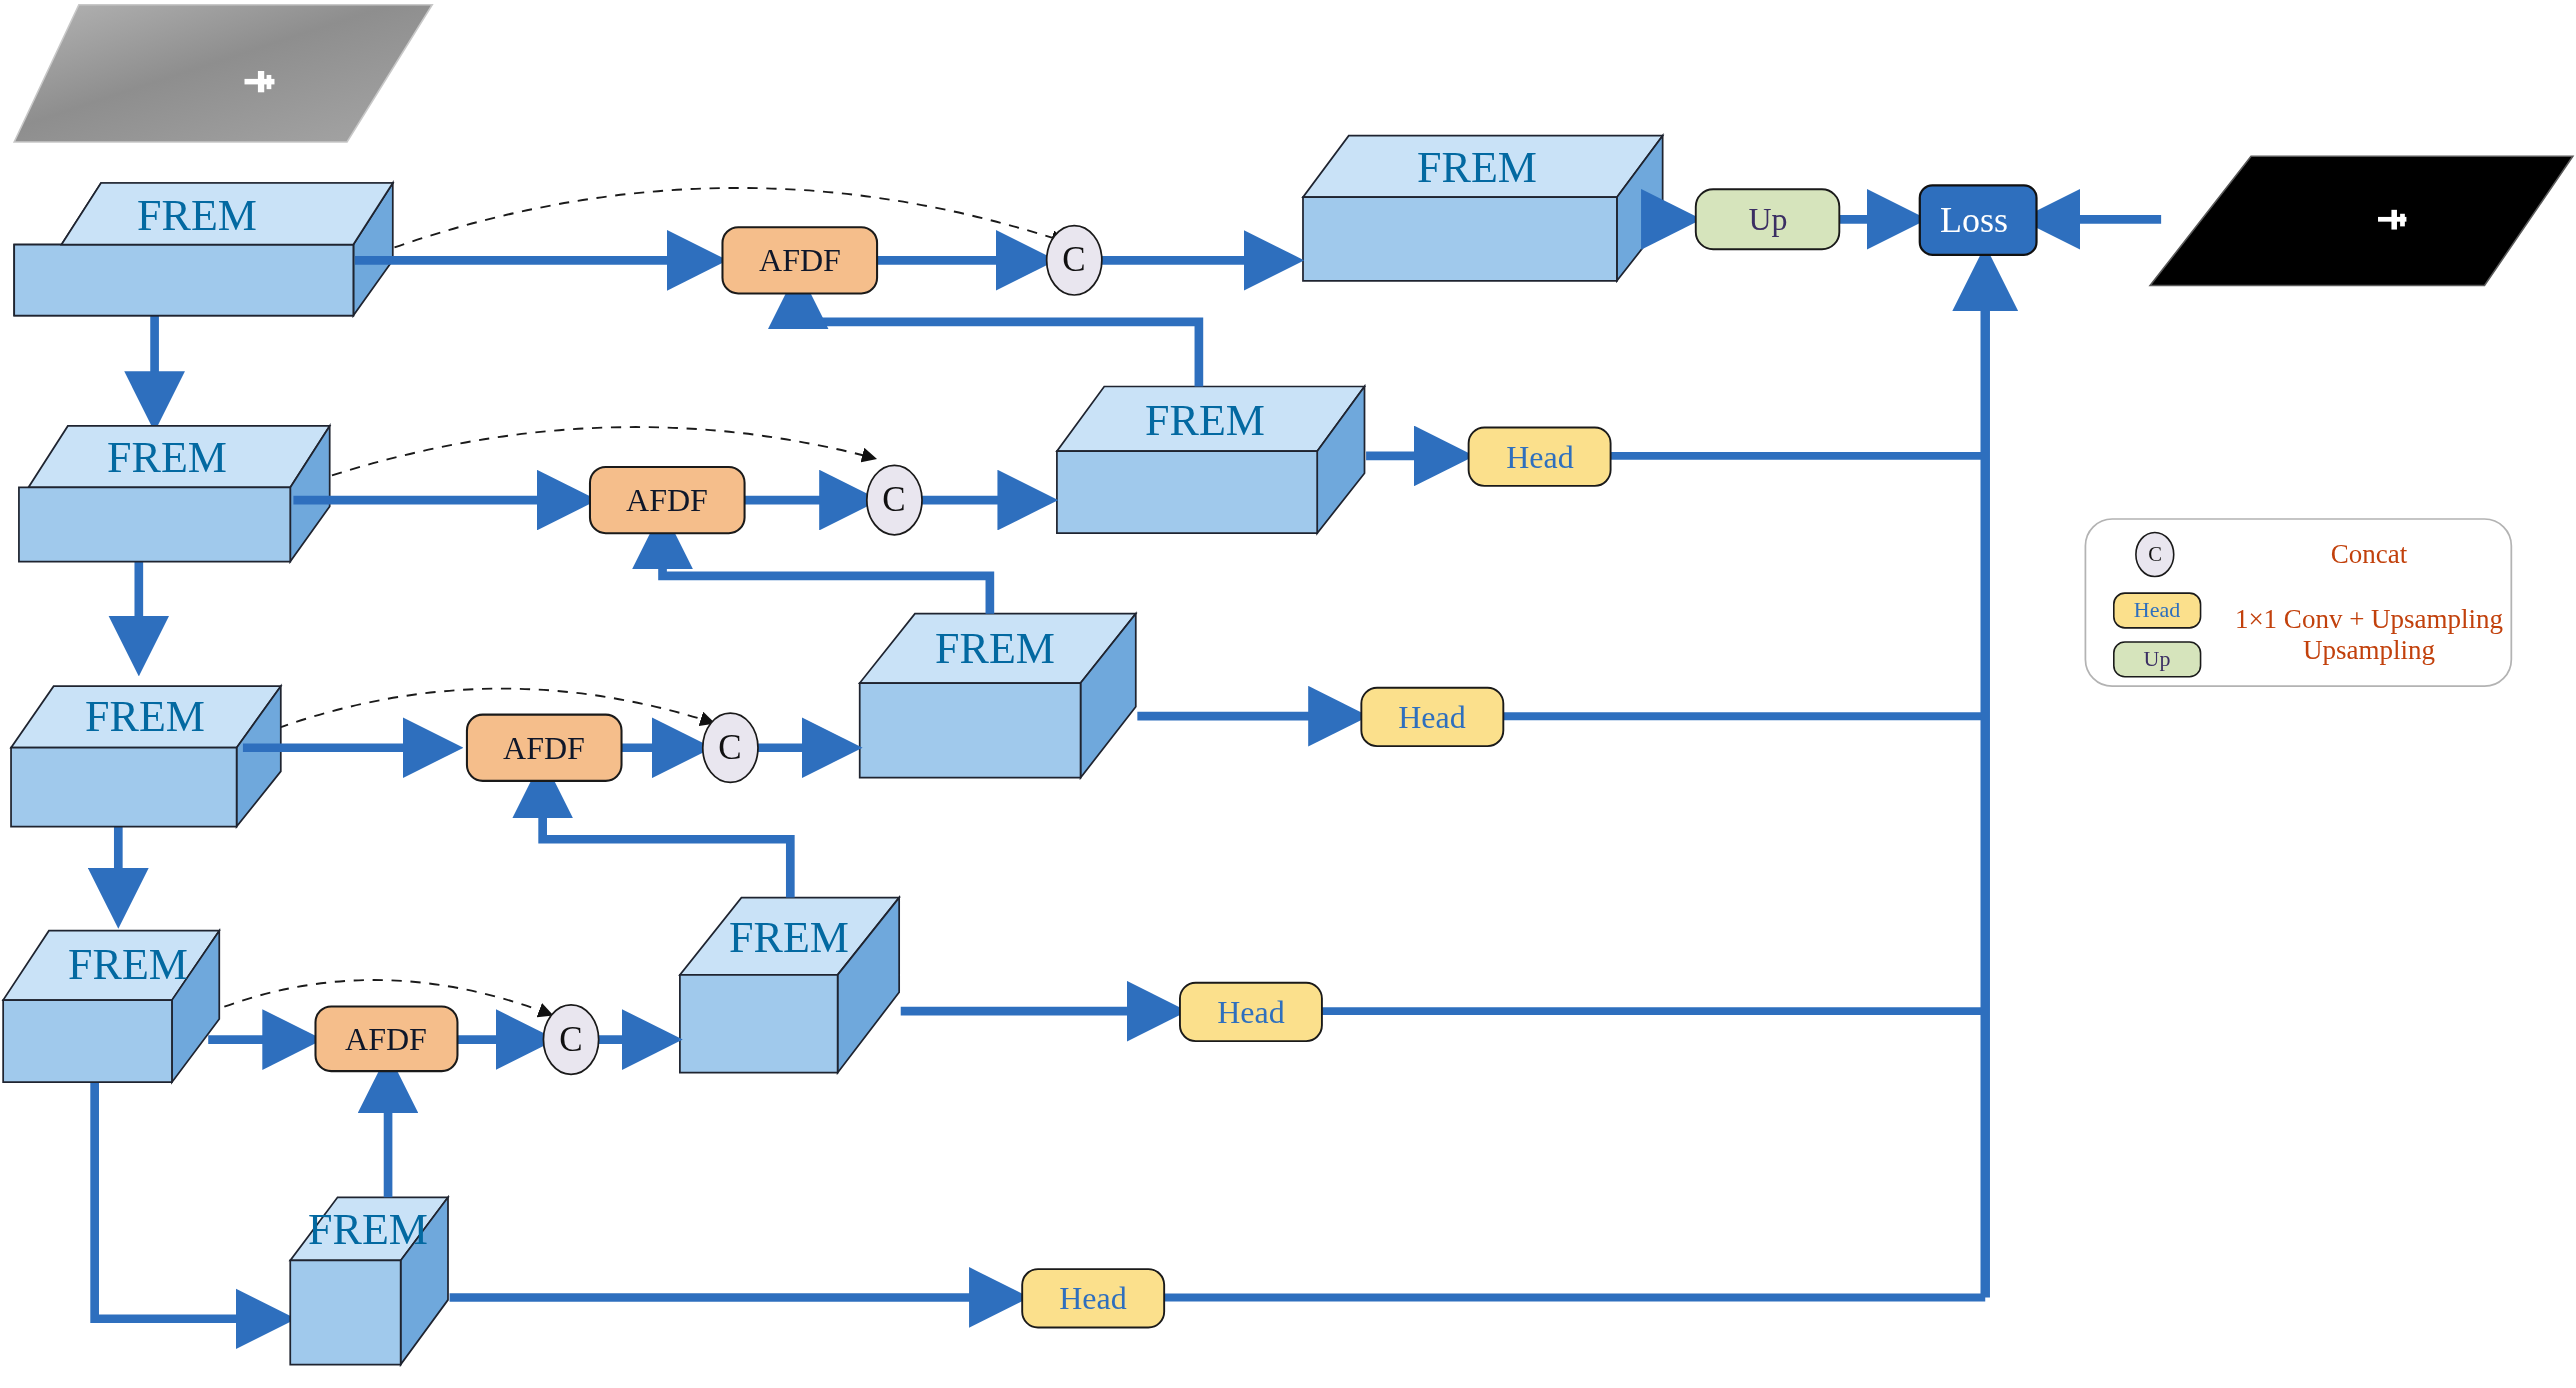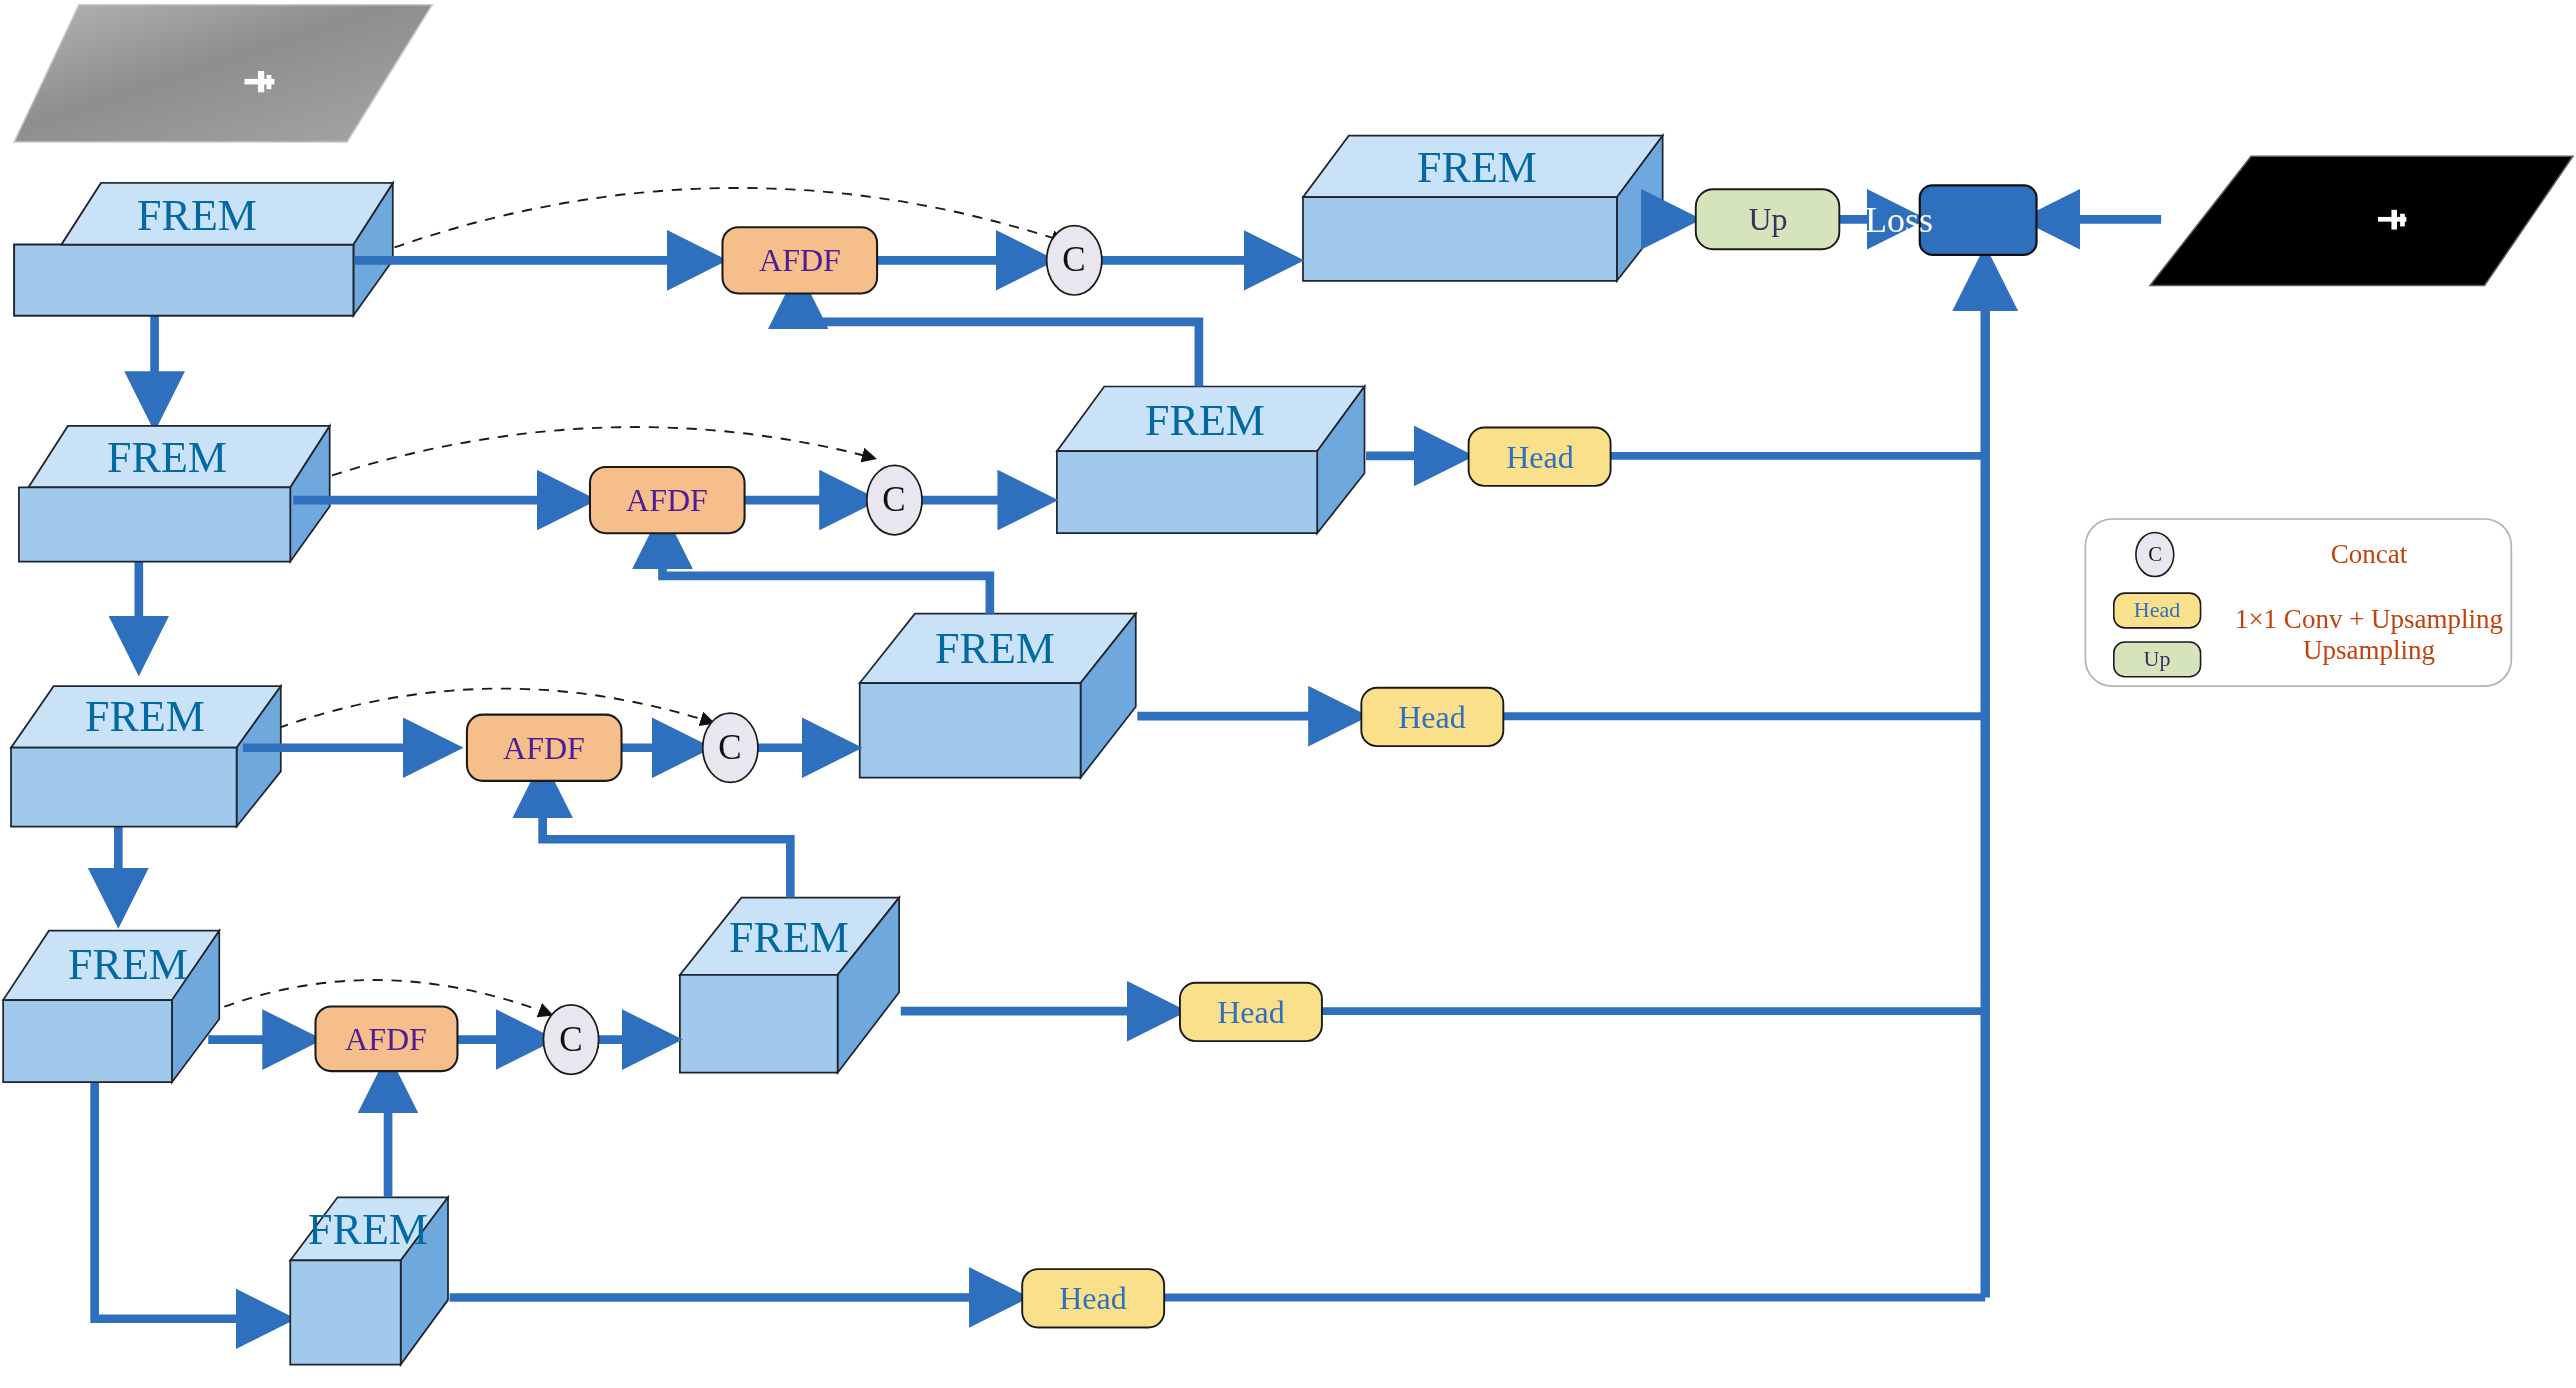--- a/index.html
+++ b/index.html
@@ -30,21 +30,21 @@
     pointer-events: none;
     font-family: "Liberation Serif", "DejaVu Serif", serif;
   }
   .frem-label {
     color: #0369a1;
     font-size: 44px;
     letter-spacing: 0px;
     transform: translate(-50%, -50%);
   }
   .afdf-label {
-    color: #4c1d95;
+    color: #0f172a;
     font-size: 32px;
     transform: translate(-50%, -50%);
   }
   .head-label {
     color: #2E6FBE;
     font-size: 32px;
     transform: translate(-50%, -50%);
   }
   .up-label {
     color: #3B2E63;
@@ -307,21 +307,21 @@
   <div class="lbl c-label" style="left:730px; top:748px;">C</div>
   <div class="lbl c-label" style="left:571px; top:1040px;">C</div>
 
   <div class="lbl head-label" style="left:1540px; top:457px;">Head</div>
   <div class="lbl head-label" style="left:1432px; top:717px;">Head</div>
   <div class="lbl head-label" style="left:1251px; top:1012px;">Head</div>
   <div class="lbl head-label" style="left:1093px; top:1298px;">Head</div>
 
   <div class="lbl up-label" style="left:1768px; top:219px;">Up</div>
 
-  <div class="lbl loss-label" style="left:1899px; top:220px;">Loss</div>
+  <div class="lbl loss-label" style="left:1974px; top:220px;">Loss</div>
 
   <div class="lbl legend-chip-label legend-chip-c" style="left:2155px; top:554px;">C</div>
   <div class="lbl legend-text" style="left:2369px; top:554px;">Concat</div>
 
   <div class="lbl legend-chip-label legend-chip-head" style="left:2157px; top:610px;">Head</div>
   <div class="lbl legend-text" style="left:2369px; top:610px;margin-top:9px;">1×1 Conv + Upsampling</div>
 
   <div class="lbl legend-chip-label legend-chip-up" style="left:2157px; top:659px;">Up</div>
   <div class="lbl legend-text" style="left:2369px; top:650px;">Upsampling</div>
 

